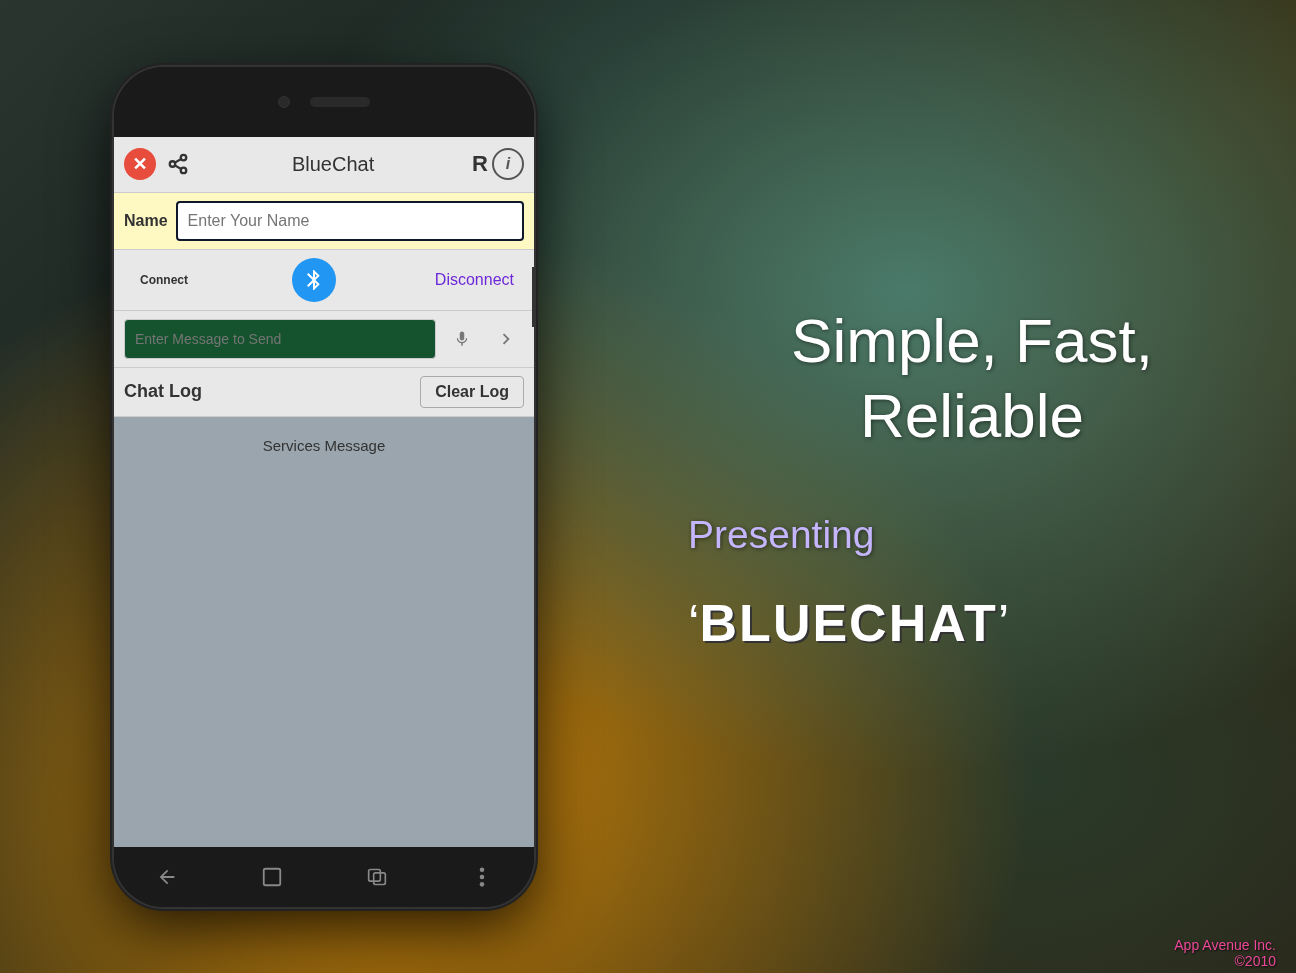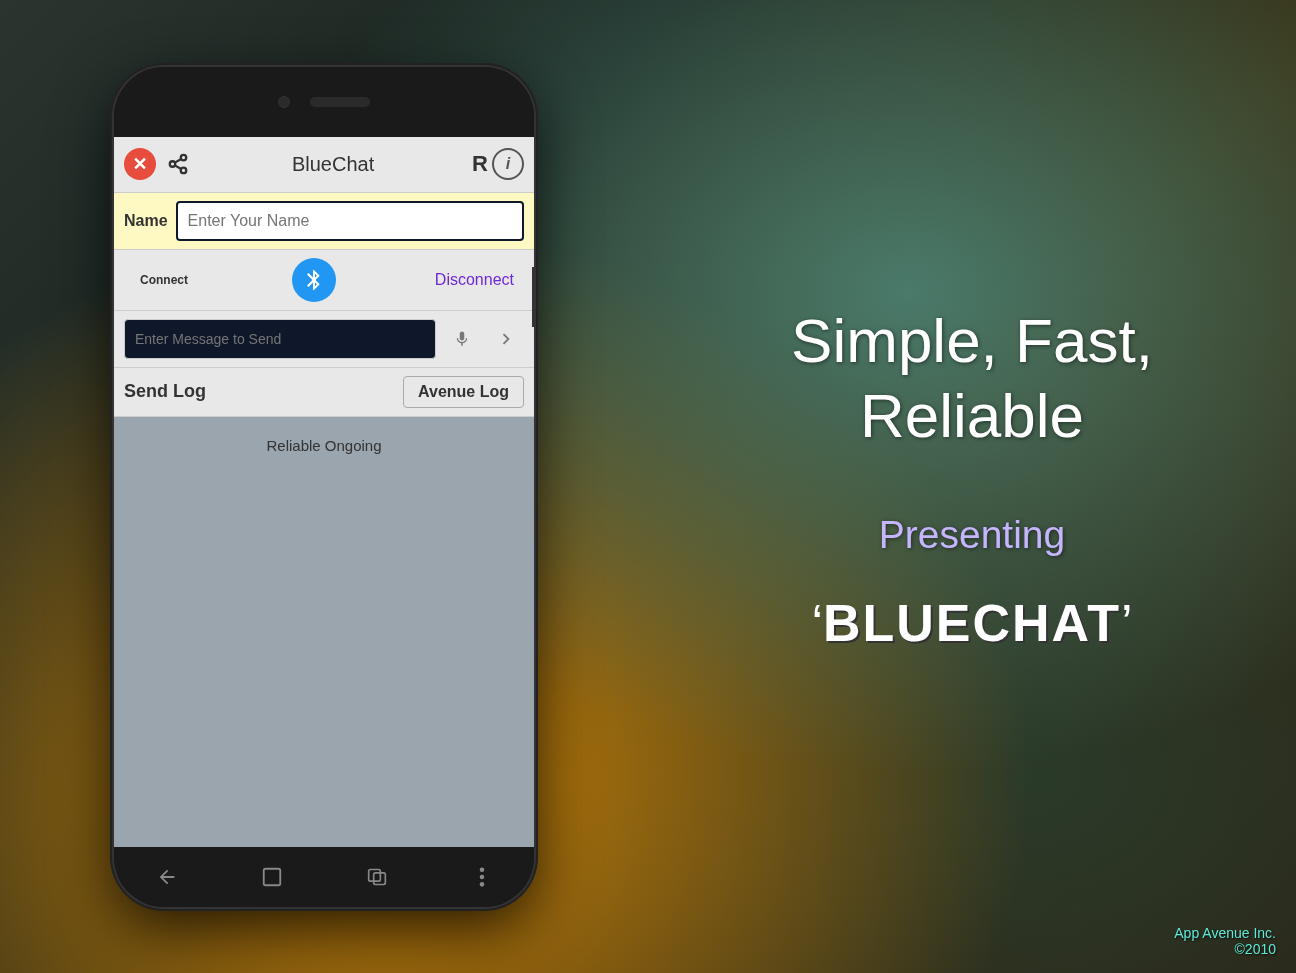--- a/index.html
+++ b/index.html
@@ -38,21 +38,21 @@
 
     
     .right-panel {
       position: absolute;
       right: 0;
       top: 0;
       width: 648px;
       height: 957px;
       display: flex;
       flex-direction: column;
-      align-items: center;
+      align-items: flex-start;
       justify-content: center;
       padding: 40px;
     }
 
     
     .phone {
       width: 420px;
       height: 840px;
       background: #1a1a1a;
       border-radius: 50px;
@@ -249,21 +249,21 @@
     }
 
     .message-input {
       flex: 1;
       height: 40px;
       border: 1px solid #ccc;
       border-radius: 4px;
       padding: 0 10px;
       font-size: 14px;
       color: #999;
-      background: #0f172a;
+      background: #14532d;
       outline: none;
     }
 
     .mic-btn {
       width: 36px;
       height: 36px;
       display: flex;
       align-items: center;
       justify-content: center;
       color: #888;
@@ -376,23 +376,23 @@
     }
 
     .brand-quote {
       color: white;
       font-size: 52px;
     }
 
     
     .footer {
       position: absolute;
-      bottom: 16px;
+      bottom: 4px;
       right: 20px;
-      color: #5eead4;
+      color: #ec4899;
       font-size: 14px;
       text-align: right;
       text-shadow: 1px 1px 2px rgba(0,0,0,0.8);
     }
 
     
     .phone-side-btn {
       position: absolute;
       right: -4px;
       top: 200px;
@@ -457,26 +457,26 @@
           </svg>
         </div>
         <div class="send-btn">
           <svg width="22" height="22" viewBox="0 0 24 24" fill="#777">
             <path d="M10 6L8.59 7.41 13.17 12l-4.58 4.59L10 18l6-6z"></path>
           </svg>
         </div>
       </div>
 
       <div class="chat-log-header">
-        <span class="chat-log-title">Send Log</span>
-        <button class="clear-log-btn">Avenue Log</button>
+        <span class="chat-log-title">Chat Log</span>
+        <button class="clear-log-btn">Clear Log</button>
       </div>
 
       <div class="chat-log-content">
-        <div class="services-ongoing">Reliable Ongoing</div>
+        <div class="services-ongoing">Services Message</div>
       </div>
 
     </div>
 
     <div class="phone-bottom">
       <div class="nav-btn">
         <svg width="22" height="22" viewBox="0 0 24 24" fill="#888">
           <path d="M20 11H7.83l5.59-5.59L12 4l-8 8 8 8 1.41-1.41L7.83 13H20v-2z"></path>
         </svg>
       </div>

